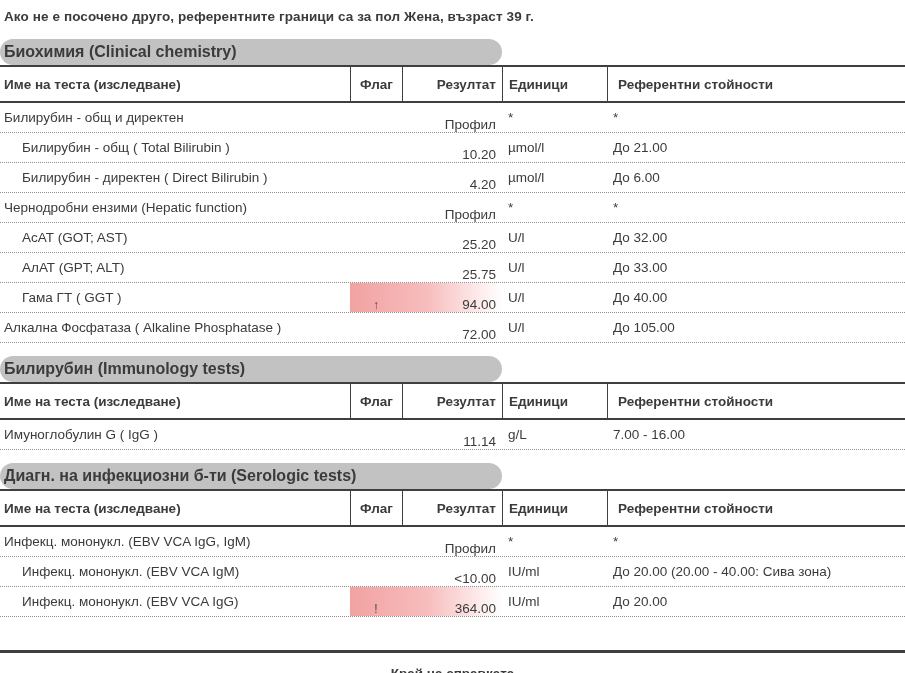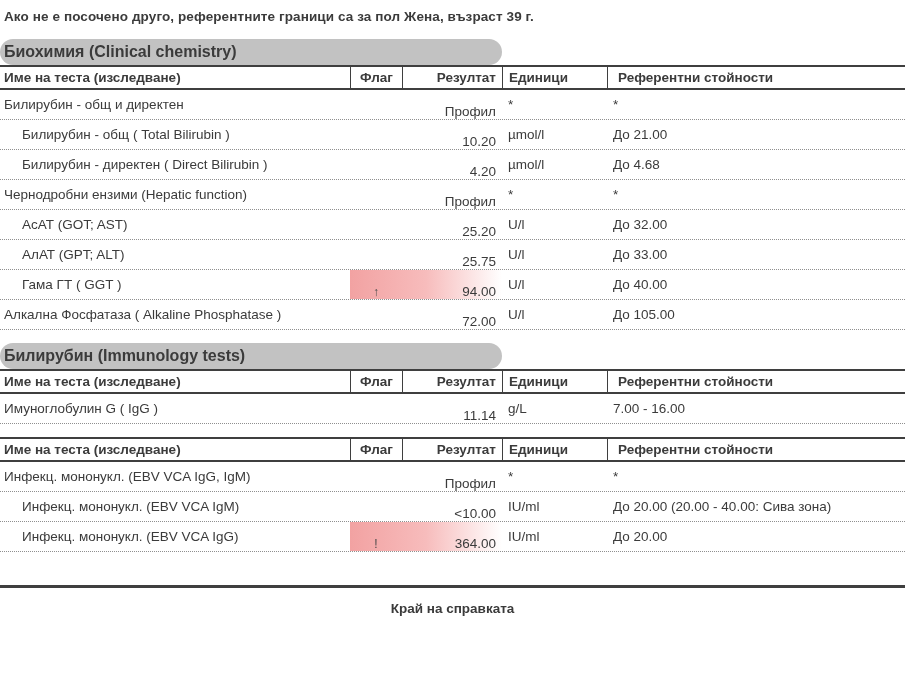--- a/index.html
+++ b/index.html
@@ -33,21 +33,21 @@
     display:flex;
     align-items:center;
     padding-left:4px;
     font-weight:bold;
     font-size:16px;
     border-radius:13px;
   }
   .thead{
     display:flex;
     align-items:stretch;
-    height:25px;
+    height:38px;
     border-top:2px solid var(--rule);
     border-bottom:2px solid var(--rule);
     font-weight:bold;
     font-size:13.5px;
   }
   .thead > div{ display:flex; align-items:center; }
   .h-name{ width:350px; padding-left:4px; }
   .h-flag{ width:52px; justify-content:center; border-left:1.5px solid var(--rule); }
   .h-result{ width:100px; justify-content:flex-end; padding-right:6px; border-left:1.5px solid var(--rule); }
   .h-units{ width:105px; padding-left:6px; border-left:1.5px solid var(--rule); }
@@ -119,21 +119,21 @@
     <div class="cell-ref">До 21.00</div>
   </div>
 
   <div class="row">
     <div class="cell-name indent">Билирубин - директен ( Direct Bilirubin )</div>
     <div class="hl-group">
       <div class="cell-flag"></div>
       <div class="cell-result">4.20</div>
     </div>
     <div class="cell-units">µmol/l</div>
-    <div class="cell-ref">До 4.68</div>
+    <div class="cell-ref">До 6.00</div>
   </div>
 
   <div class="row">
     <div class="cell-name">Чернодробни ензими (Hepatic function)</div>
     <div class="hl-group">
       <div class="cell-flag"></div>
       <div class="cell-result">Профил</div>
     </div>
     <div class="cell-units">*</div>
     <div class="cell-ref">*</div>
@@ -199,20 +199,23 @@
       <div class="cell-flag"></div>
       <div class="cell-result">11.14</div>
     </div>
     <div class="cell-units">g/L</div>
     <div class="cell-ref">7.00 - 16.00</div>
   </div>
 </div>
   </div>
 
   <div class="section">
+    <div class="section-bar">
+      <span>Диагн. на инфекциозни б-ти (Serologic tests)</span>
+    </div>
     <div class="thead">
       <div class="h-name">Име на теста (изследване)</div>
       <div class="h-flag">Флаг</div>
       <div class="h-result">Резултат</div>
       <div class="h-units">Единици</div>
       <div class="h-ref">Референтни стойности</div>
     </div>
     <div>
   <div class="row">
     <div class="cell-name">Инфекц. мононукл. (EBV VCA IgG, IgM)</div>

